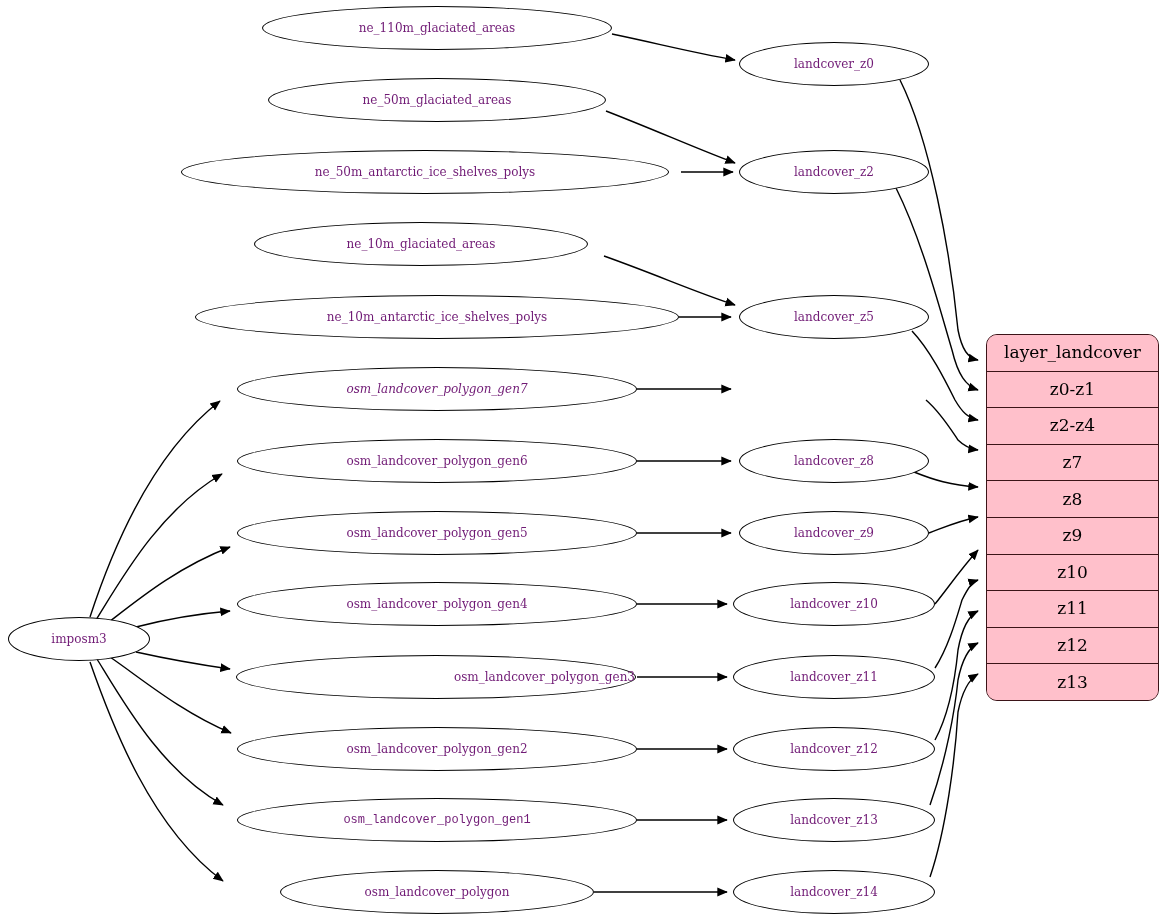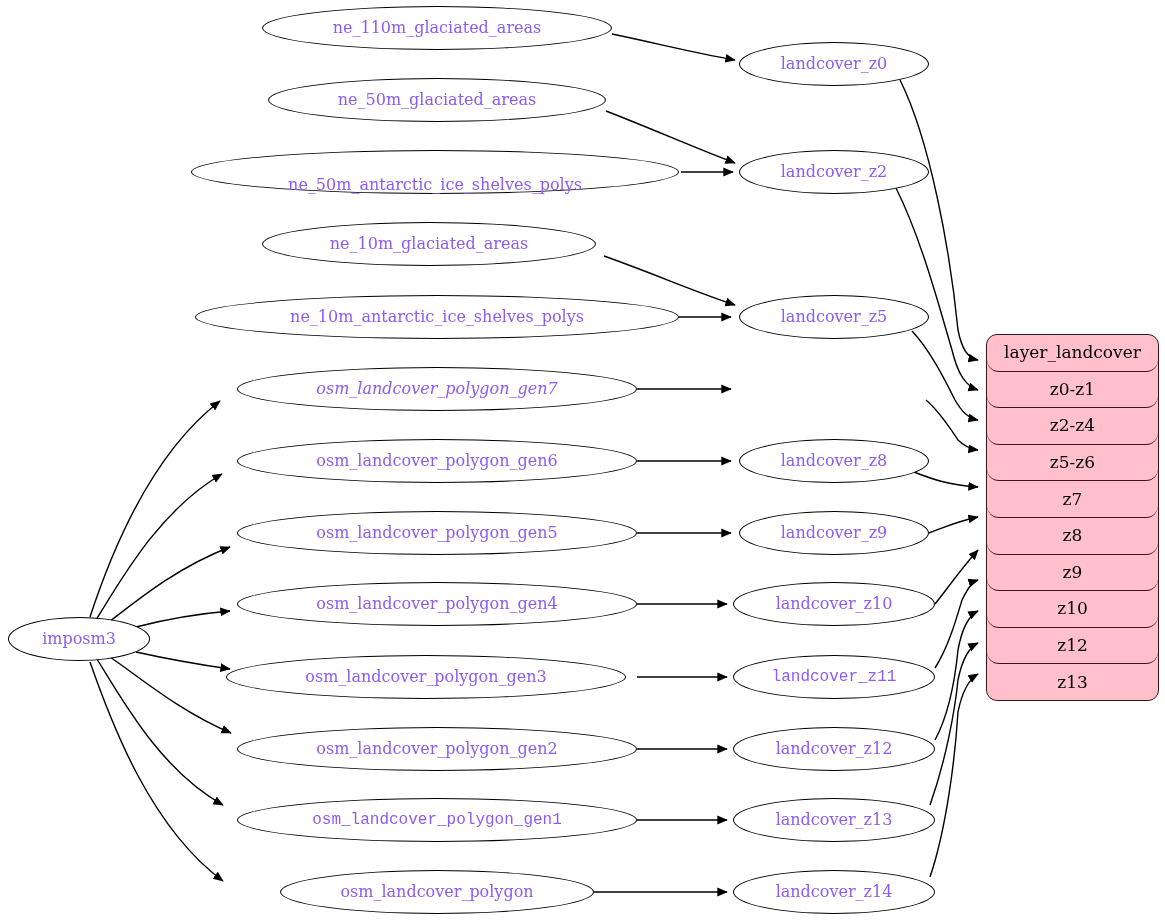--- a/index.html
+++ b/index.html
@@ -30,22 +30,22 @@
     position: absolute;
     border: 1.2px solid #000000;
     border-radius: 50%;
     background: #ffffff;
     box-sizing: border-box;
     display: flex;
     align-items: center;
     justify-content: center;
     text-align: center;
     white-space: nowrap;
-    color: #8b5cf6;
-    font-size: 16px;
+    color: #701a75;
+    font-size: 12px;
     line-height: 1;
     z-index: 2;
   }
   .rec-table {
     position: absolute;
     left: 986px;
     top: 334px;
     width: 173px;
     height: 367px;
     background: #ffc0cb;
@@ -61,21 +61,20 @@
     flex: 1 1 0;
     display: flex;
     align-items: center;
     justify-content: center;
     font-size: 17px;
     color: #000000;
     border-bottom: 1.1px solid #3b1418;
     box-sizing: border-box;
     background: #ffc0cb;
     line-height: 1;
-    border-radius: 12px;
   }
   .rec-cell:last-child { border-bottom: none; }
 </style>
 </head>
 <body>
 
 <div id="canvas">
 
   <svg id="edges" viewBox="0 0 1165 923" xmlns="http://www.w3.org/2000/svg">
     <defs>
@@ -126,43 +125,43 @@
   <div class="node" style="left:8px; top:617px; width:142px; height:44px;">
     <span>imposm3</span>
   </div>
 
   <div class="node" style="left:262px; top:6px; width:350px; height:44px;">
     <span>ne_110m_glaciated_areas</span>
   </div>
   <div class="node" style="left:268px; top:78px; width:338px; height:44px;">
     <span>ne_50m_glaciated_areas</span>
   </div>
-  <div class="node" style="left:191px; top:150px; width:488px; height:44px;align-items:flex-end;">
+  <div class="node" style="left:181px; top:150px; width:488px; height:44px;">
     <span>ne_50m_antarctic_ice_shelves_polys</span>
   </div>
-  <div class="node" style="left:262px; top:222px; width:334px; height:44px;">
+  <div class="node" style="left:254px; top:222px; width:334px; height:44px;">
     <span>ne_10m_glaciated_areas</span>
   </div>
   <div class="node" style="left:195px; top:295px; width:484px; height:44px;">
     <span>ne_10m_antarctic_ice_shelves_polys</span>
   </div>
 
   <div class="node" style="left:237px; top:367px; width:400px; height:44px;font-style:italic;">
     <span>osm_landcover_polygon_gen7</span>
   </div>
   <div class="node" style="left:237px; top:439px; width:400px; height:44px;">
     <span>osm_landcover_polygon_gen6</span>
   </div>
   <div class="node" style="left:237px; top:511px; width:400px; height:44px;">
     <span>osm_landcover_polygon_gen5</span>
   </div>
   <div class="node" style="left:237px; top:582px; width:400px; height:44px;">
     <span>osm_landcover_polygon_gen4</span>
   </div>
-  <div class="node" style="left:226px; top:655px; width:400px; height:44px;">
+  <div class="node" style="left:236px; top:655px; width:400px; height:44px;justify-content:flex-end;">
     <span>osm_landcover_polygon_gen3</span>
   </div>
   <div class="node" style="left:237px; top:727px; width:400px; height:44px;align-items:center;">
     <span>osm_landcover_polygon_gen2</span>
   </div>
   <div class="node" style="left:237px; top:798px; width:400px; height:44px;font-family:Liberation Mono, monospace;">
     <span>osm_landcover_polygon_gen1</span>
   </div>
   <div class="node" style="left:280px; top:870px; width:314px; height:44px;">
     <span>osm_landcover_polygon</span>
@@ -179,21 +178,21 @@
   </div>
   <div class="node" style="left:739px; top:439px; width:190px; height:44px;">
     <span>landcover_z8</span>
   </div>
   <div class="node" style="left:739px; top:511px; width:190px; height:44px;">
     <span>landcover_z9</span>
   </div>
   <div class="node" style="left:733px; top:582px; width:202px; height:44px;">
     <span>landcover_z10</span>
   </div>
-  <div class="node" style="left:733px; top:655px; width:202px; height:44px;font-family:Liberation Mono, monospace;">
+  <div class="node" style="left:733px; top:655px; width:202px; height:44px;">
     <span>landcover_z11</span>
   </div>
   <div class="node" style="left:733px; top:727px; width:202px; height:44px;">
     <span>landcover_z12</span>
   </div>
   <div class="node" style="left:733px; top:798px; width:202px; height:44px;">
     <span>landcover_z13</span>
   </div>
   <div class="node" style="left:733px; top:870px; width:202px; height:44px;">
     <span>landcover_z14</span>
@@ -203,35 +202,35 @@
     <div class="rec-cell">
       <span>layer_landcover</span>
     </div>
     <div class="rec-cell">
       <span>z0-z1</span>
     </div>
     <div class="rec-cell">
       <span>z2-z4</span>
     </div>
     <div class="rec-cell">
-      <span>z5-z6</span>
-    </div>
-    <div class="rec-cell">
       <span>z7</span>
     </div>
     <div class="rec-cell">
       <span>z8</span>
     </div>
     <div class="rec-cell">
       <span>z9</span>
     </div>
     <div class="rec-cell">
       <span>z10</span>
     </div>
     <div class="rec-cell">
+      <span>z11</span>
+    </div>
+    <div class="rec-cell">
       <span>z12</span>
     </div>
     <div class="rec-cell">
       <span>z13</span>
     </div>
   </div>
 
 </div>
 
 </body></html>

